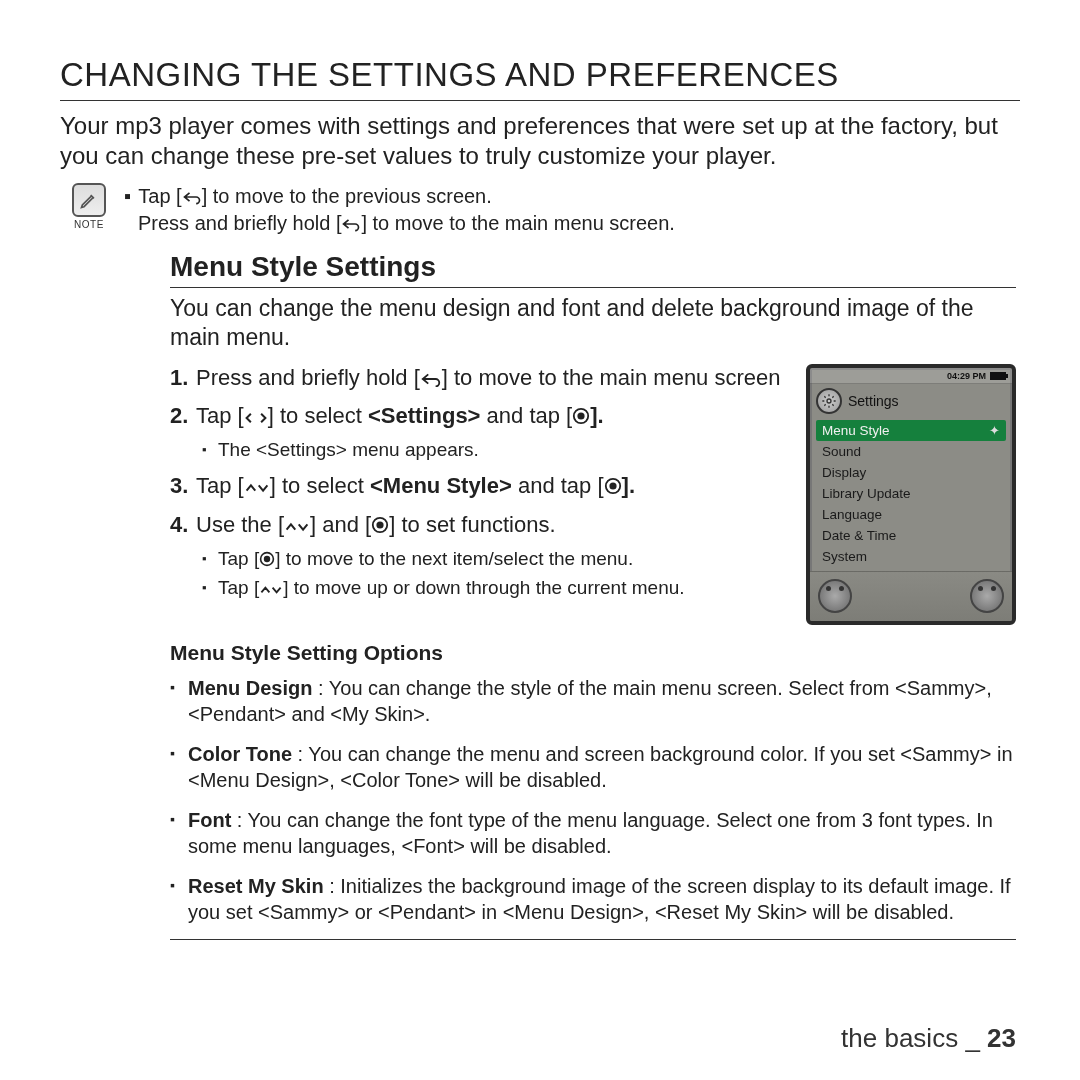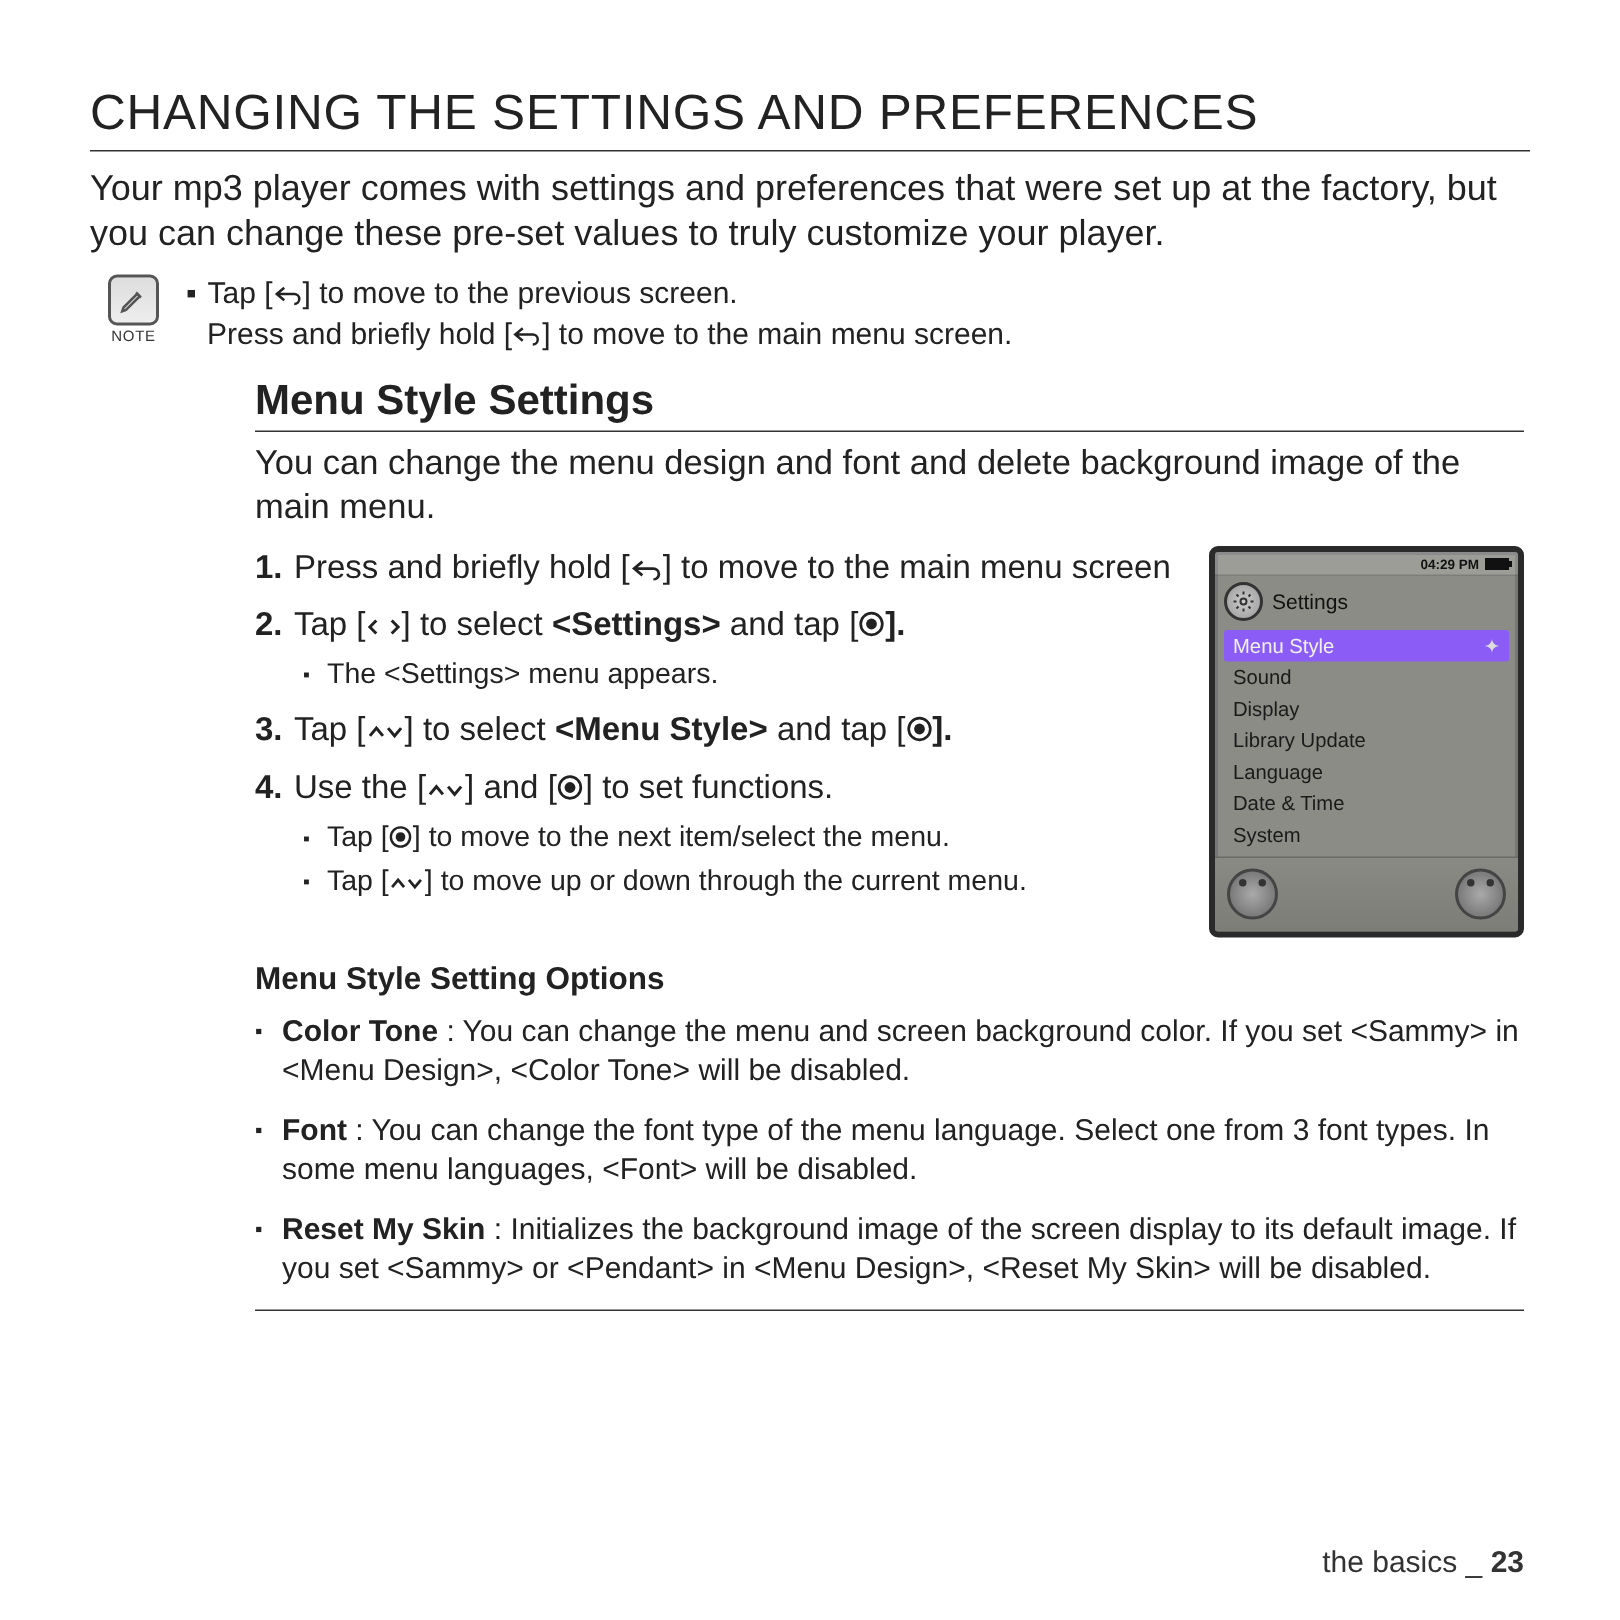--- a/index.html
+++ b/index.html
@@ -167,21 +167,21 @@
     font-size: 14px; color: #111; font-weight: 500;
   }
   .device-menu { padding: 0 6px 4px; }
   .menu-item {
     font-size: 13.5px;
     color: #1a1a1a;
     padding: 3px 6px;
     border-radius: 2px;
   }
   .menu-item.selected {
-    background: #8b5cf6;
+    background: #15803d;
     color: #f0f0f0;
     display:flex;justify-content:space-between;align-items:center;
   }
   .menu-item.selected .sel-icon{
     font-size:13px; color:#ddd;
   }
   .device-bottom {
     height: 50px;
     background: linear-gradient(#8a8a84,#7d7d77);
     display:flex;justify-content:space-between;align-items:center;
@@ -225,21 +225,21 @@
   }
   .hr-bottom {
     border: none;
     border-top: 1.5px solid #333;
     margin-top: 6px;
   }
   .footer {
     position: absolute;
     bottom: 26px;
     right: 64px;
-    font-size: 20px;
+    font-size: 26px;
     color: #333;
   }
   .footer b { font-weight: bold; }
 </style>
 </head>
 <body>
 
 <h1 class="main-heading">CHANGING THE SETTINGS AND PREFERENCES</h1>
 
 <p class="intro">Your mp3 player comes with settings and preferences that were set up at the factory, but you can change these pre-set values to truly customize your player.</p>
@@ -370,20 +370,21 @@
         <div class="device-bottom">
           <div class="knob"></div>
           <div class="knob"></div>
         </div>
       </div>
     </div>
   </div>
 
   <div class="options-heading">Menu Style Setting Options</div>
   <ul class="options" id="options-list">
+      <li><b>Menu Design</b> : You can change the style of the main menu screen. Select from &lt;Sammy&gt;, &lt;Pendant&gt; and &lt;My Skin&gt;.</li>
       <li><b>Color Tone</b> : You can change the menu and screen background color. If you set &lt;Sammy&gt; in &lt;Menu Design&gt;, &lt;Color Tone&gt; will be disabled.</li>
       <li><b>Font</b> : You can change the font type of the menu language. Select one from 3 font types. In some menu languages, &lt;Font&gt; will be disabled.</li>
       <li><b>Reset My Skin</b> : Initializes the background image of the screen display to its default image. If you set &lt;Sammy&gt; or &lt;Pendant&gt; in &lt;Menu Design&gt;, &lt;Reset My Skin&gt; will be disabled.</li>
     </ul>
   <hr class="hr-bottom">
 </div>
 
 <div class="footer">
   <span>the basics</span><span> _ </span><b>23</b>
 </div>

